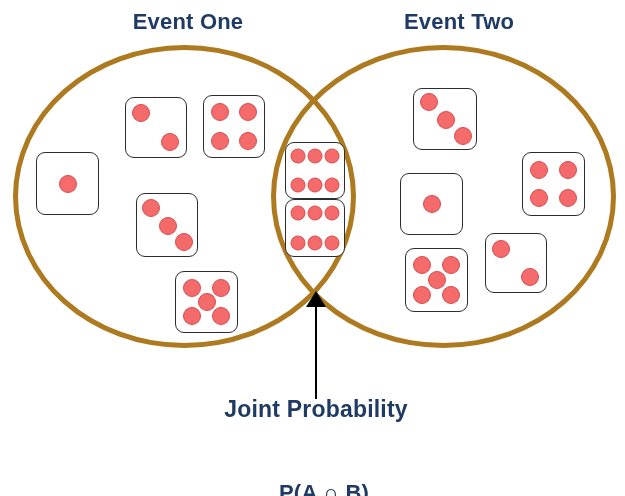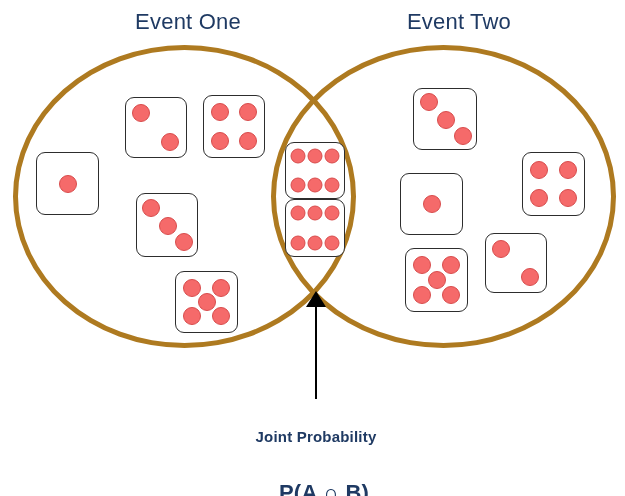--- a/index.html
+++ b/index.html
@@ -30,21 +30,21 @@
   }
   .ellipse-left  { left: 13px;  top: 45px; width: 343px; height: 303px; }
   .ellipse-right { left: 271px; top: 45px; width: 345px; height: 303px; }
 
   .diagram-title {
     position: absolute;
     top: 9px;
     transform: translateX(-50%);
     color: var(--title-color);
     font-size: 22px;
-    font-weight: 400;
+    font-weight: 700;
     white-space: nowrap;
     letter-spacing: 0.2px;
   }
   .title-left  { left: 188px; }
   .title-right { left: 459px; text-align: right; }
 
   .die {
     position: absolute;
     box-sizing: border-box;
     background: #ffffff;
@@ -81,21 +81,21 @@
 
   .caption-line {
     position: absolute;
     left: 316px;
     transform: translateX(-50%);
     color: var(--title-color);
     font-weight: 700;
     white-space: nowrap;
     letter-spacing: 0.2px;
   }
-  .caption-1 { top: 428px; font-size: 15px; }
+  .caption-1 { top: 396px; font-size: 23px; }
   .caption-2 { top: 480px; font-size: 22px; margin-left: 8px; }
 </style>
 </head>
 <body>
 
 <div class="canvas" style="--bg: #ffffff; --circle-stroke: #ae7a20; --title-color: #1f3a63; --pip-fill: #f56a6a; --pip-border: #d84c4c; --die-border: #2d2d2d; --arrow-color: #000000;">
 
   <div class="diagram-title title-left">Event One</div>
 
   <div class="diagram-title title-right">Event Two</div>

